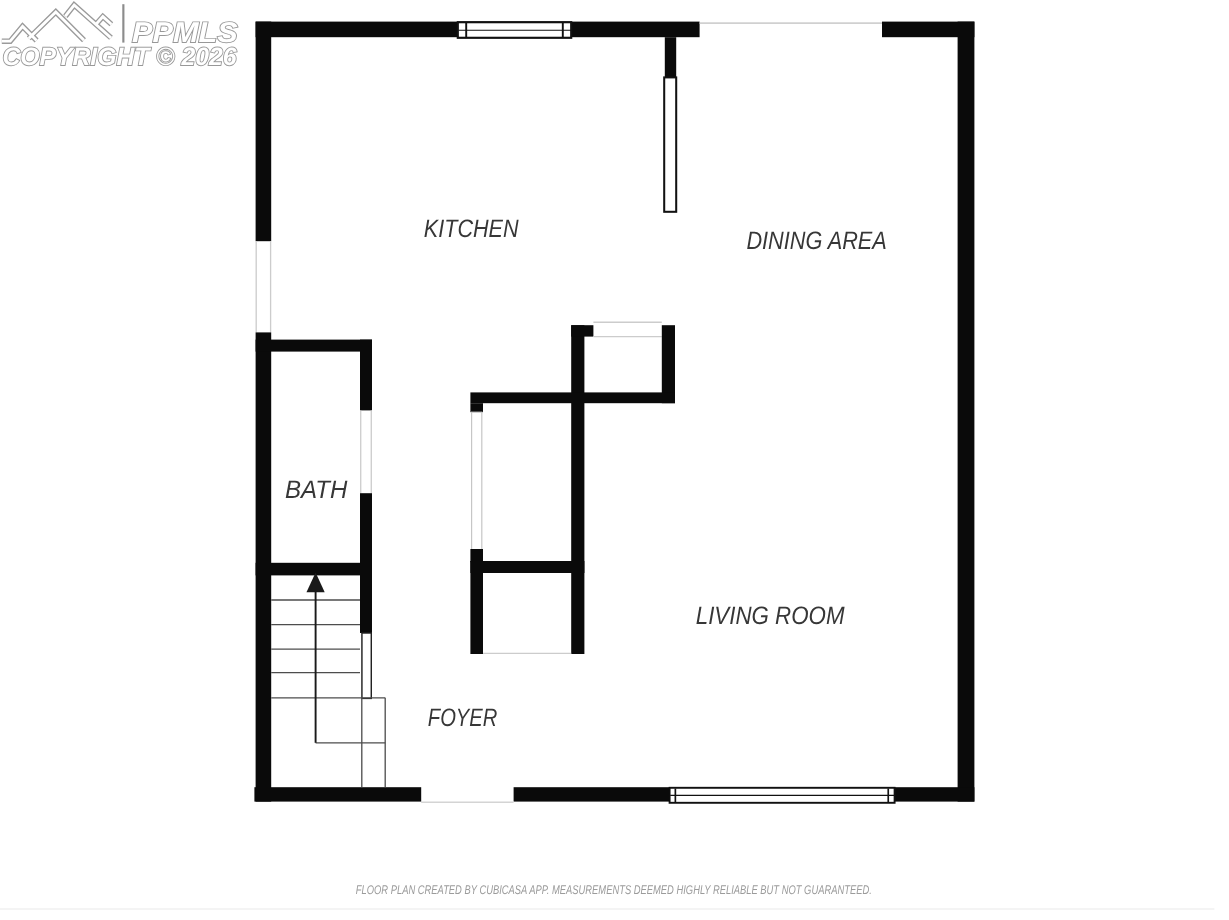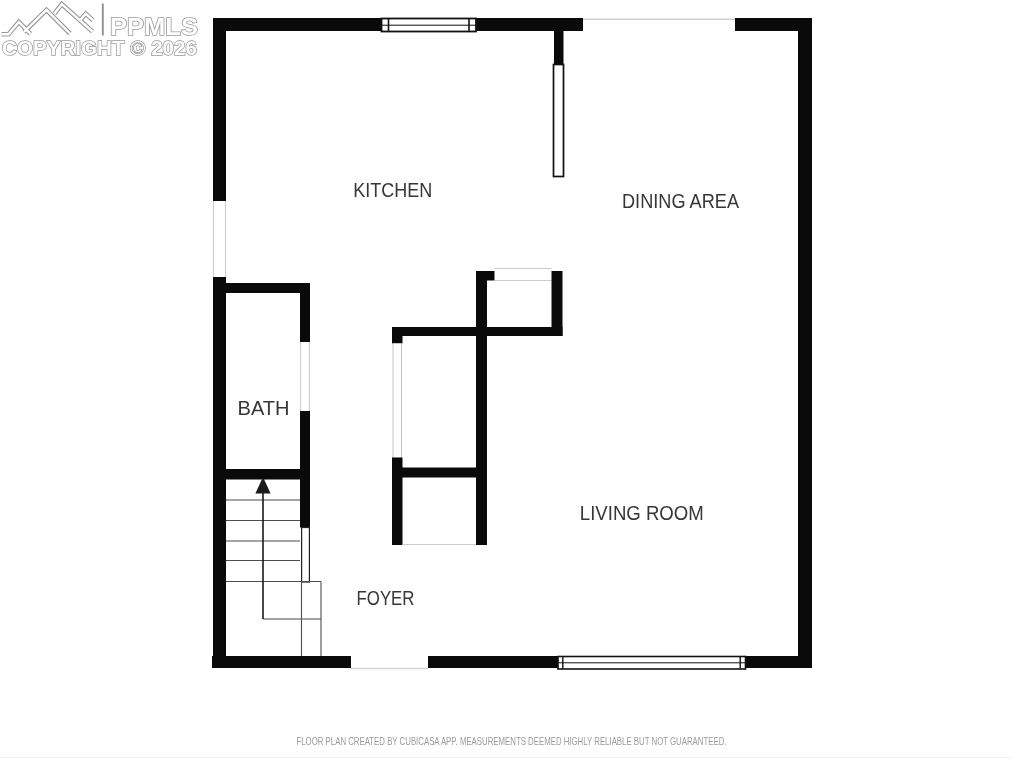--- a/index.html
+++ b/index.html
@@ -1,16 +1,16 @@
 <!DOCTYPE html>
 <html><head>
 <meta charset="utf-8">
 <style>
 html,body{margin:0;padding:0;background:#ffffff;}
-#page{position:relative;width:1012px;height:767px;background:#ffffff;overflow:hidden;}
+#page{position:relative;width:1012px;height:767px;background:#ffffff;overflow:hidden;font-style:italic;}
 text{font-family:"Liberation Sans",sans-serif;}
 </style>
 </head>
 <body>
 <div id="page">
 <svg width="1024" height="767" viewBox="0 0 1024 767" xmlns="http://www.w3.org/2000/svg">
 
 <g stroke-linejoin="miter" stroke-linecap="butt" fill="none">
   <path d="M1.5,34.3 L8.5,34.3 L18.8,22 L30.5,33.8" stroke="#9a9a9a" stroke-width="4.6"></path>
   <path d="M24,32 L46.5,10 L70,33.5" stroke="#9a9a9a" stroke-width="4.6"></path>

